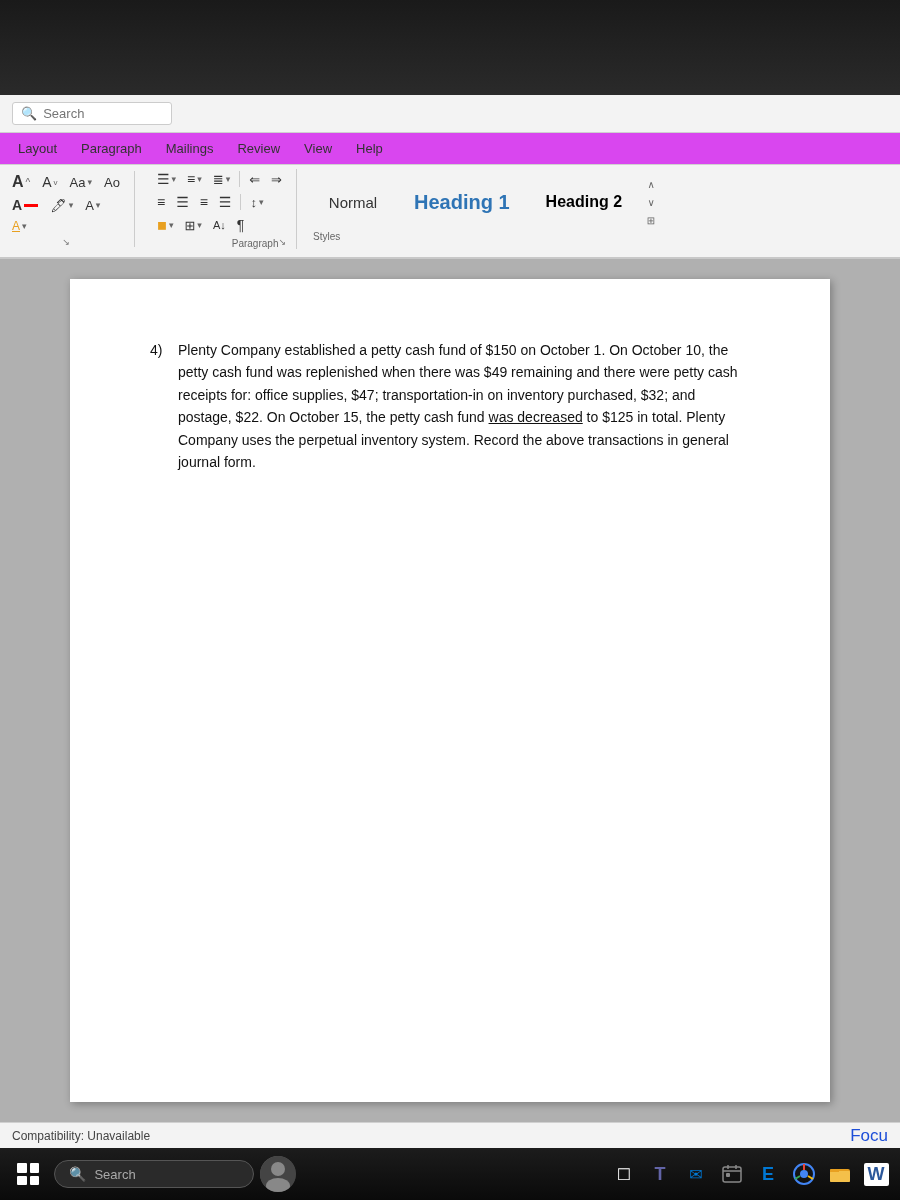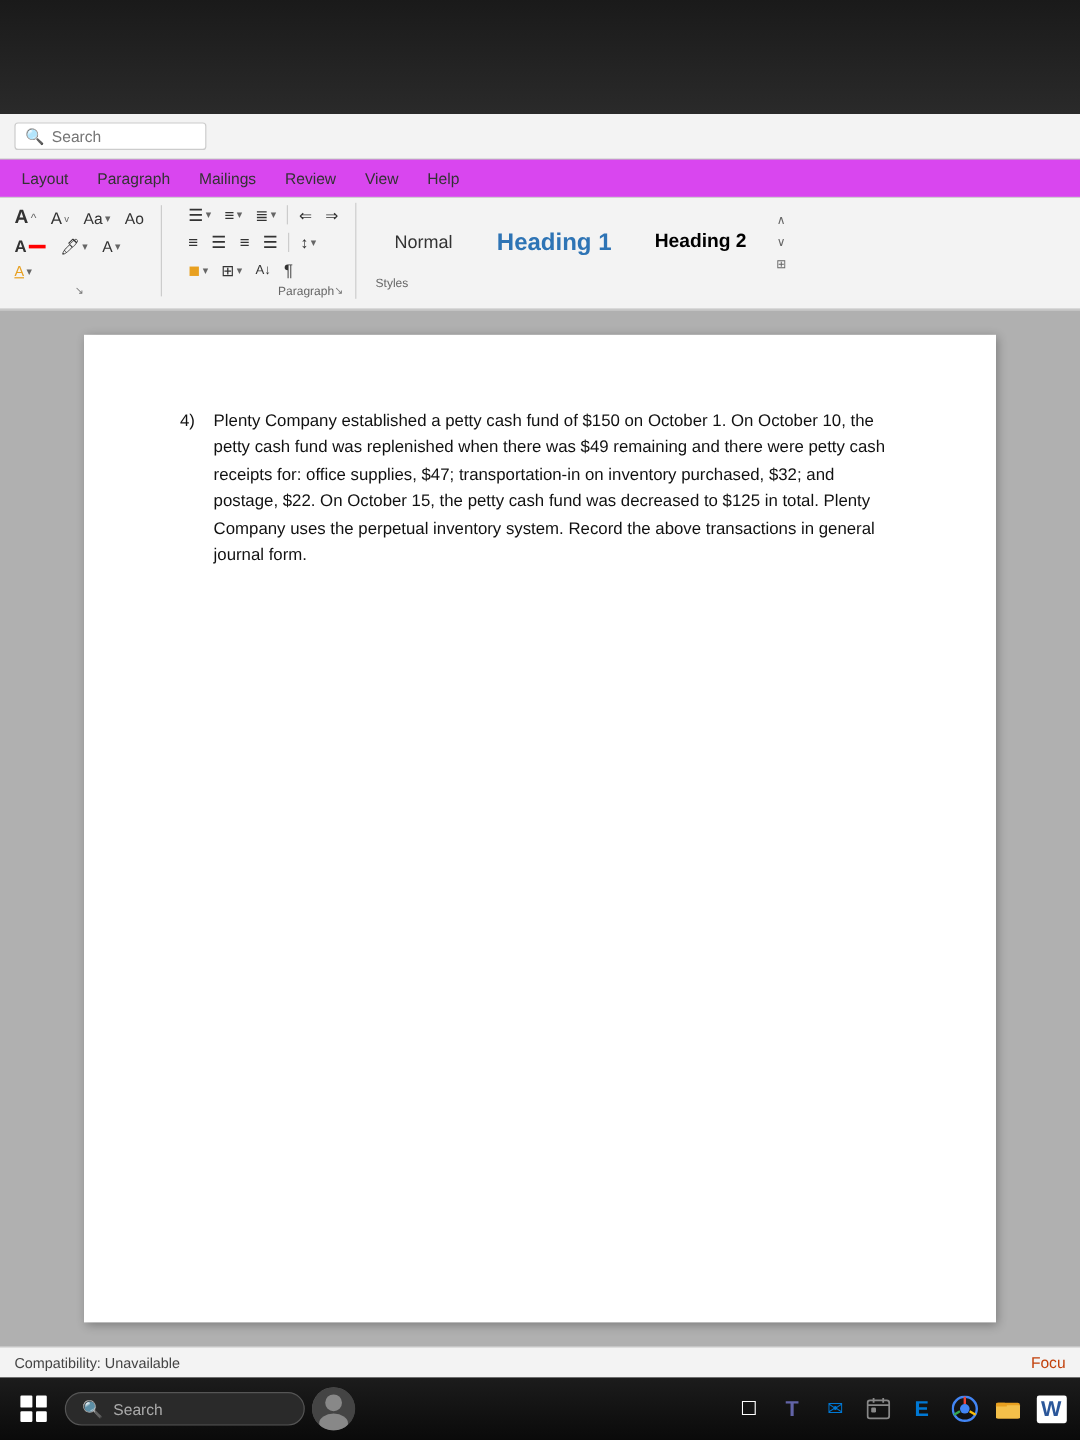--- a/index.html
+++ b/index.html
@@ -236,38 +236,39 @@
     .question-number {
       font-weight: normal;
       min-width: 20px;
     }
 
     .question-body {
       flex: 1;
     }
 
     .underlined {
+      text-decoration: underline;
     }
 
     
     .status-bar {
       height: 26px;
       background: #f3f3f3;
       border-top: 1px solid #d0d0d0;
       display: flex;
       align-items: center;
       padding: 0 12px;
       font-size: 12px;
       color: #444;
       justify-content: space-between;
     }
 
     .status-right {
-      font-size: 13px;
-      color: #c2410c;
+      font-size: 17px;
+      color: #1d4ed8;
     }
 
     
     .taskbar {
       height: 52px;
       background: linear-gradient(180deg, #1c1c1c 0%, #0a0a0a 100%);
       display: flex;
       align-items: center;
       padding: 0 8px;
       gap: 6px;

